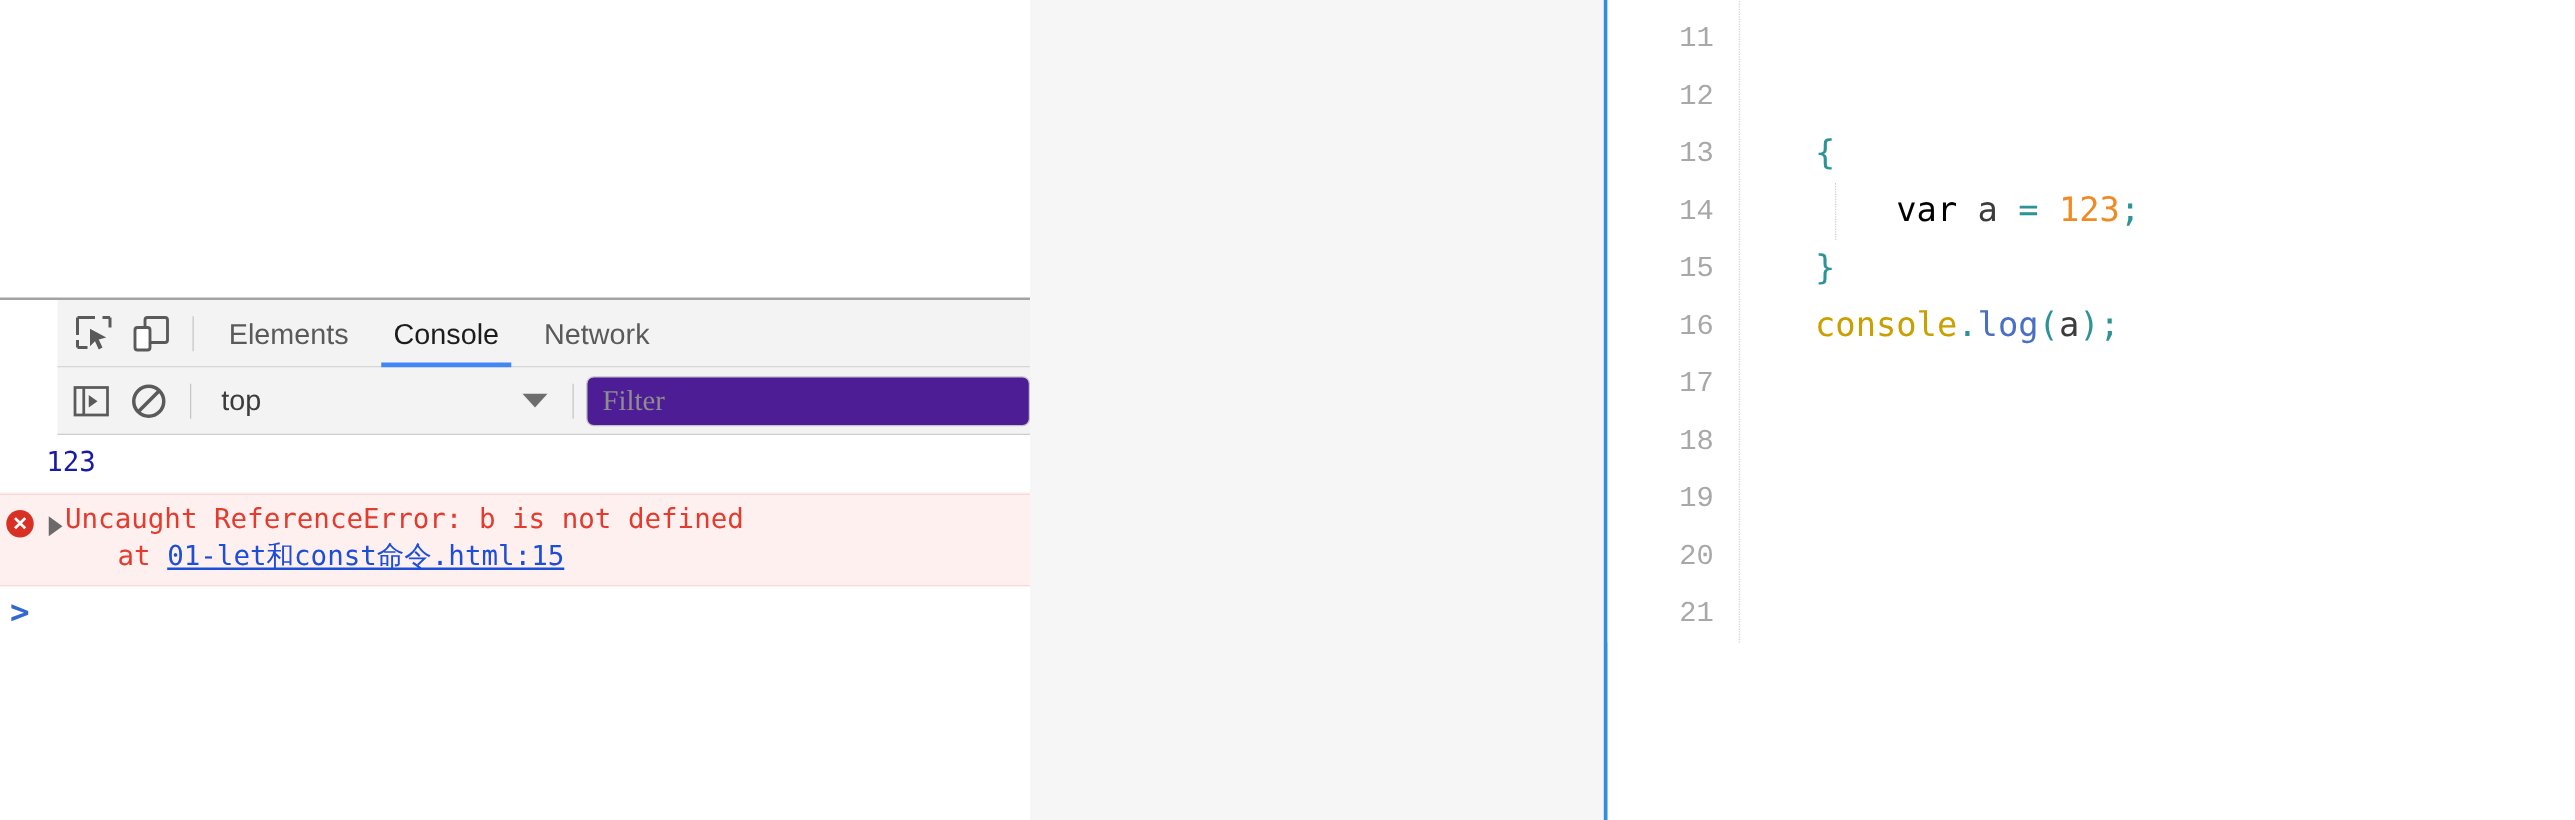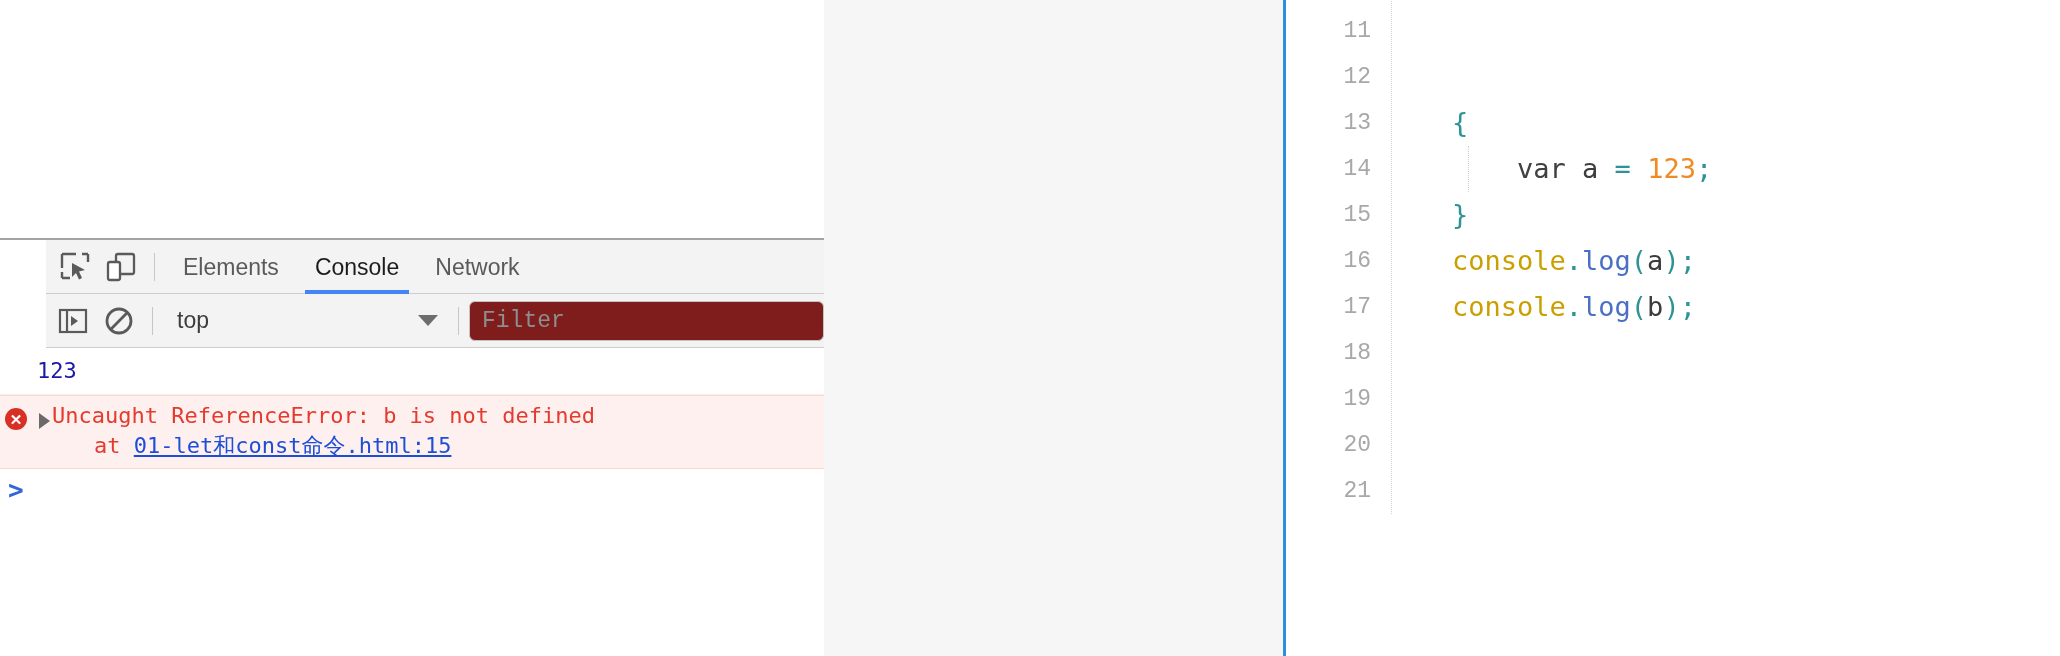--- a/index.html
+++ b/index.html
@@ -124,25 +124,25 @@
     border-right: 10px solid transparent;
     border-top: 11px solid #6d6d6d;
     margin-left: 18px;
   }
   #filter-input {
     flex: 1;
     height: 40px;
     margin-right: 0;
     border: 1px solid #c3c3c3;
     border-radius: 6px;
-    background: #7f1d1d;
+    background: #4c1d95;
     font-size: 23px;
     color: #8e8e8e;
     padding: 0 12px;
-    font-family: Liberation Mono, monospace;
+    font-family: Liberation Serif, serif;
     outline: none;
     min-width: 300px;
   }
   #filter-input::placeholder { color: #8e8e8e; }
 
   
   #console-messages {
     position: absolute;
     left: 0; right: 0;
     top: 108px; bottom: 0;
@@ -278,21 +278,21 @@
   
   .code-line.indent-guide::before {
     content: "";
     position: absolute;
     left: 76px;
     top: 0; bottom: 0;
     border-left: 1px dotted #cfcfcf;
   }
 
   .tok-brace   { color: #2c9396; }
-  .tok-kw      { color: #404040; }
+  .tok-kw      { color: #000000; }
   .tok-ident   { color: #3c3c3c; }
   .tok-op      { color: #2c9396; }
   .tok-num     { color: #f08a24; }
   .tok-punct   { color: #2c9396; }
   .tok-obj     { color: #c9a000; }
   .tok-dot     { color: #2c9396; }
   .tok-method  { color: #4a6fc4; }
   .tok-paren   { color: #2c9396; }
 
   
@@ -409,21 +409,20 @@
           <div class="line-no">21</div>
         </div>
       <div id="code-lines">
           <div class="code-line">&nbsp;</div>
           <div class="code-line">&nbsp;</div>
           <div class="code-line">&nbsp;</div>
           <div class="code-line"><span class="tok-brace">{</span></div>
           <div class="code-line indent-guide"><span class="tok-ident">    </span><span class="tok-kw">var</span><span class="tok-ident"> </span><span class="tok-ident">a</span><span class="tok-ident"> </span><span class="tok-op">=</span><span class="tok-ident"> </span><span class="tok-num">123</span><span class="tok-punct">;</span></div>
           <div class="code-line"><span class="tok-brace">}</span></div>
           <div class="code-line"><span class="tok-obj">console</span><span class="tok-dot">.</span><span class="tok-method">log</span><span class="tok-paren">(</span><span class="tok-ident">a</span><span class="tok-paren">)</span><span class="tok-punct">;</span></div>
-          <div class="code-line"><span class="tok-obj">console</span><span class="tok-dot">.</span><span class="tok-method">log</span><span class="tok-paren">(</span><span class="tok-ident">b</span><span class="tok-paren">)</span><span class="tok-punct">;</span></div>
           <div class="code-line">&nbsp;</div>
           <div class="code-line">&nbsp;</div>
           <div class="code-line">&nbsp;</div>
         </div>
     </div>
   </div>
 
 </div>
 
 </body></html>

